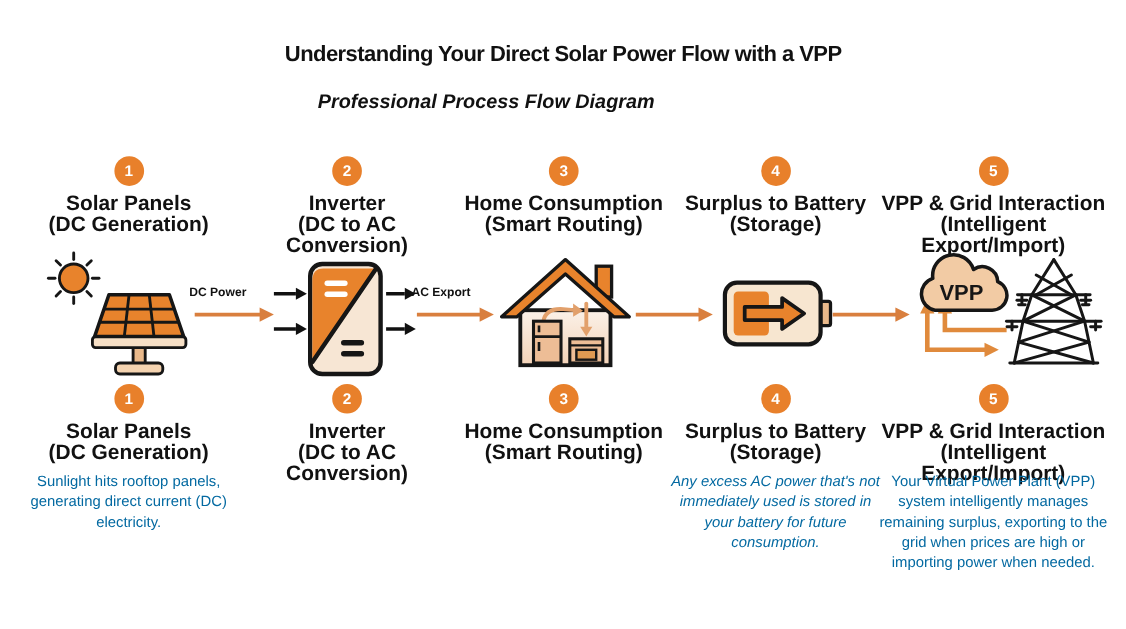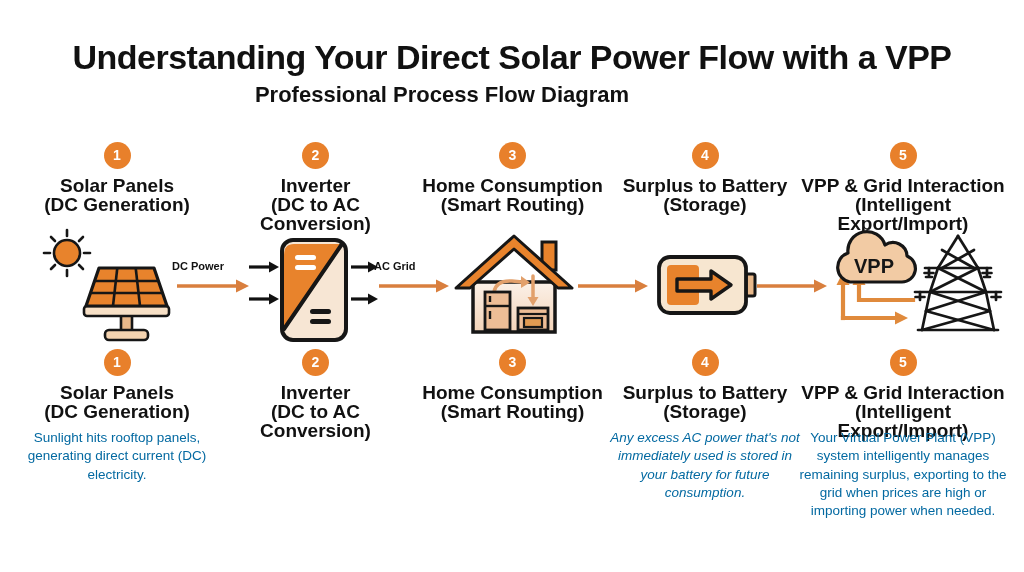--- a/index.html
+++ b/index.html
@@ -1,21 +1,21 @@
 <!DOCTYPE html>
 <html><head>
 <meta charset="utf-8">
 <style>
   html,body{margin:0;padding:0;background:#ffffff;}
   .canvas{position:relative;width:1024px;height:572px;background:#ffffff;overflow:hidden;
           font-family:"Liberation Sans",sans-serif;color:#111;}
   .page-title{position:absolute;top:38px;left:0;width:1024px;text-align:center;
-              font-size:34px;font-weight:bold;letter-spacing:-0.5px;}
+              font-size:20px;font-weight:bold;letter-spacing:-0.5px;}
   .page-subtitle{position:absolute;top:82px;left:0;width:884px;text-align:center;
-              font-size:22px;font-weight:bold;}
+              font-size:18px;font-weight:bold;font-style:italic;}
   .col{position:absolute;text-align:center;}
   .c1{left:12px;width:210px;}
   .c2{left:213px;width:205px;}
   .c3{left:410px;width:205px;}
   .c4{left:600px;width:210px;}
   .c5{left:790px;width:226px;}
   .row-top{top:142px;}
   .row-bot{top:349px;}
   .row-desc{top:429px;}
   .d1{left:27px;width:180px;}
@@ -115,21 +115,21 @@
     <g fill="#ffffff">
       <rect x="49" y="19" width="21" height="5" rx="2.5"></rect>
       <rect x="49" y="29" width="21" height="5" rx="2.5"></rect>
     </g>
     <g fill="#161616">
       <rect x="64" y="73" width="21" height="5" rx="2.5"></rect>
       <rect x="64" y="83" width="21" height="5" rx="2.5"></rect>
     </g>
   </svg>
 
-  <div class="flow-label" style="left:374px;">AC Grid</div>
+  <div class="flow-label" style="left:374px;">AC Export</div>
   <svg class="flow-arrow" style="left:378px;" width="72" height="16" viewBox="0 0 72 16">
     <line x1="1" y1="8" x2="59" y2="8" stroke="#D97F3E" stroke-width="3.4"></line>
     <polygon points="58,1.5 71,8 58,14.5" fill="#D97F3E"></polygon>
   </svg>
 
   <svg class="icon" style="left:452px;top:224px;" width="124" height="120" viewBox="0 0 124 120">
     <defs>
       <linearGradient id="hbody" x1="0" y1="0" x2="0" y2="1">
         <stop offset="0" stop-color="#FBF1E8"></stop>
           <stop offset="1" stop-color="#F3D3B8"></stop>

